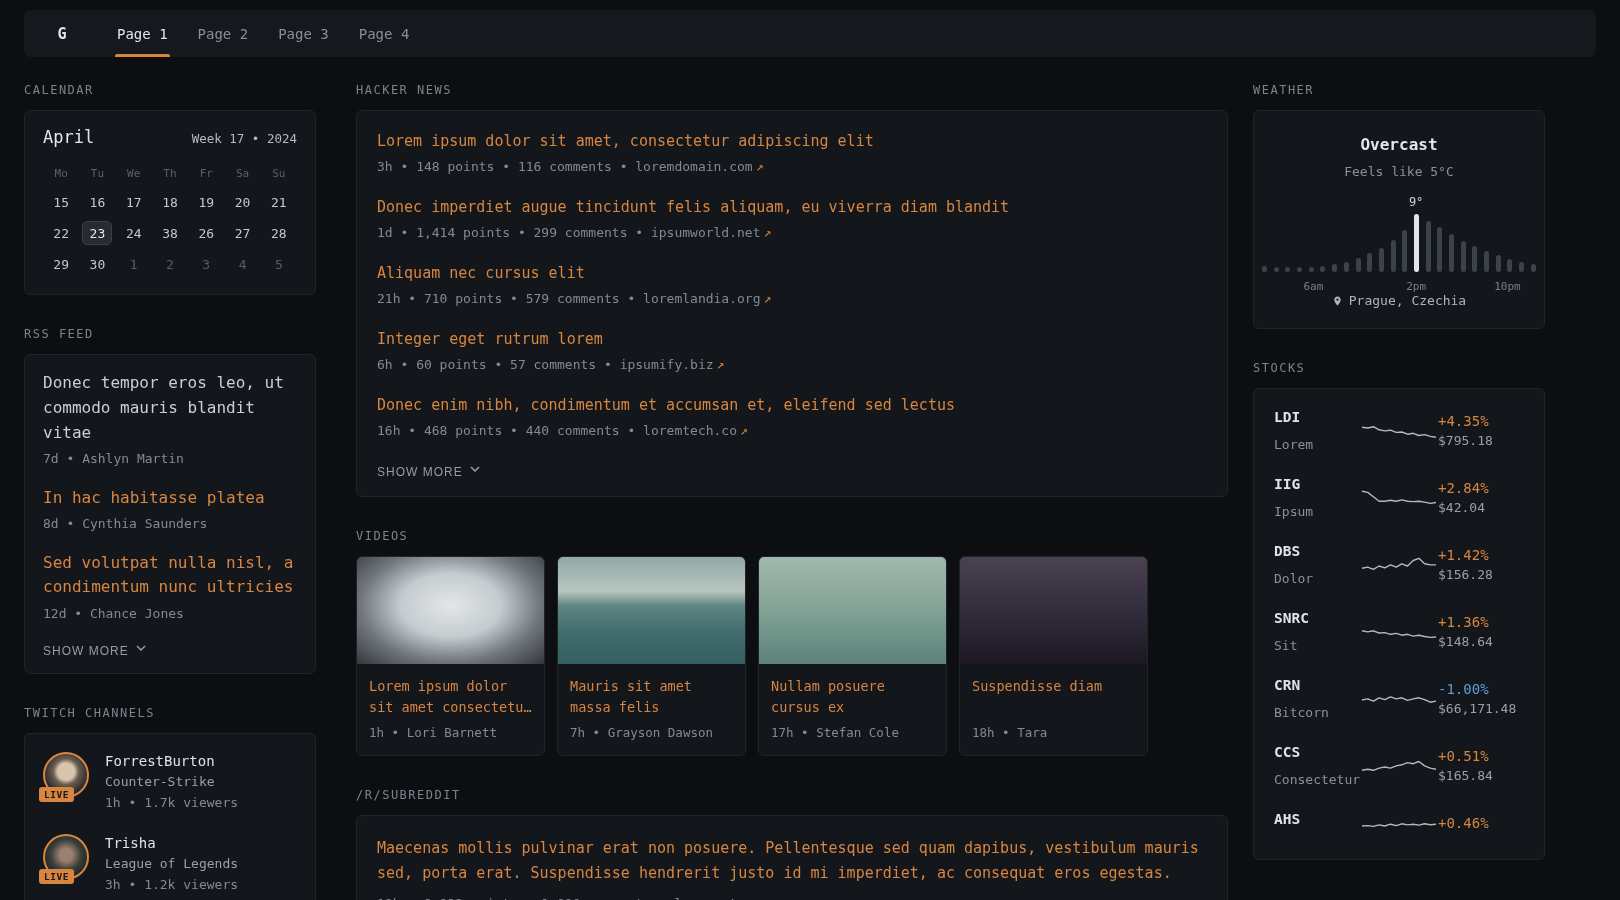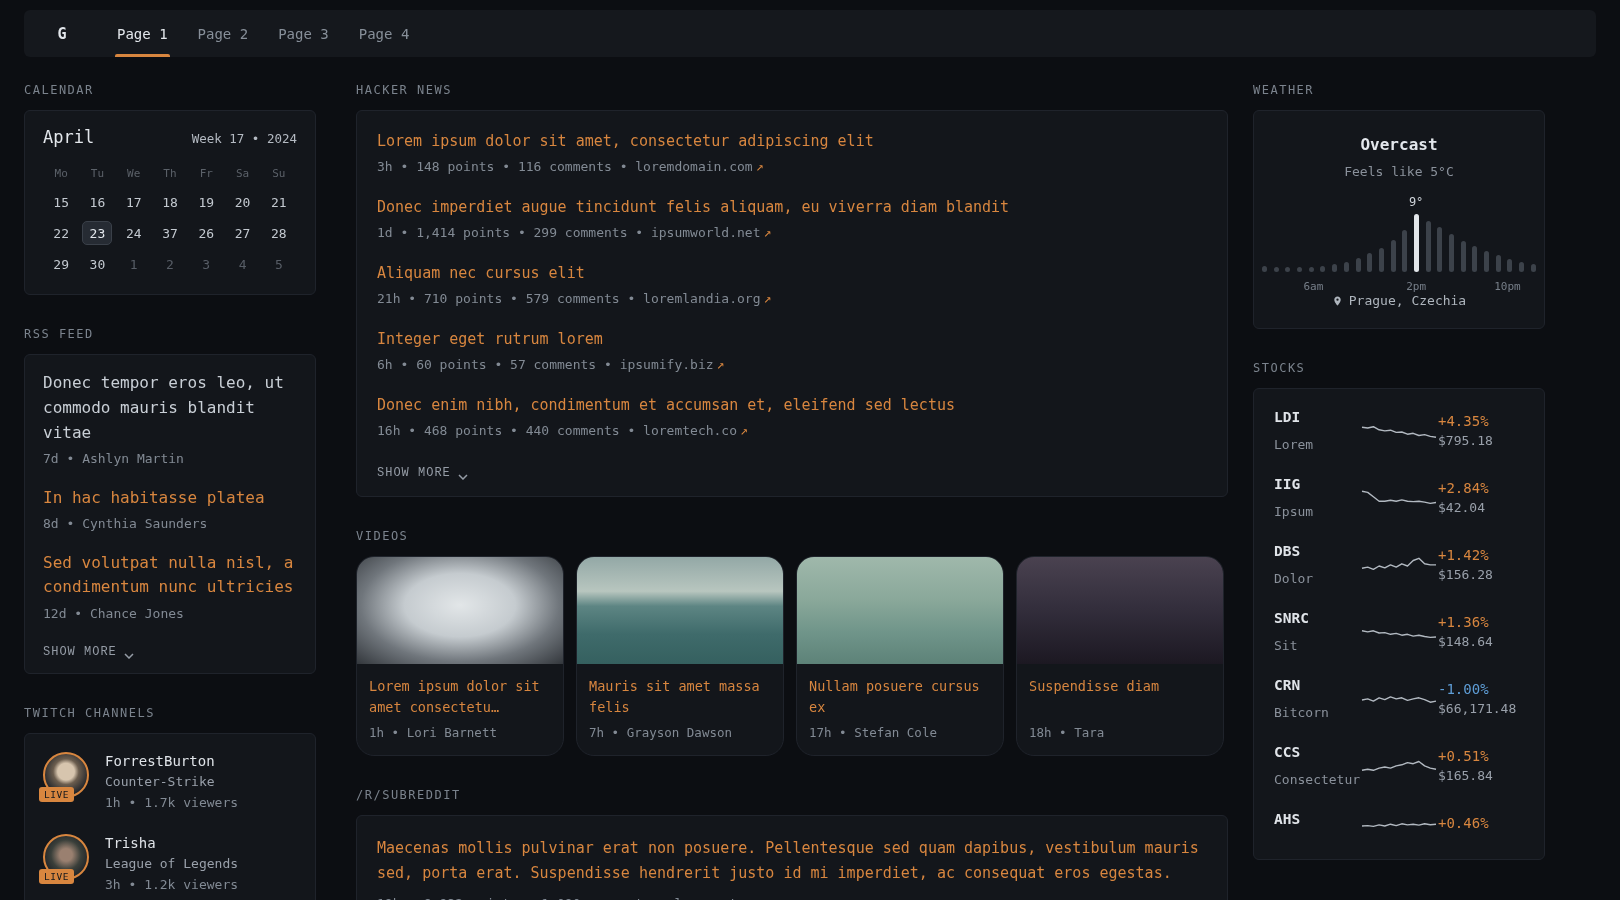--- a/index.html
+++ b/index.html
@@ -35,22 +35,22 @@
   
   .content{display:flex;padding:26px 75px 0 24px;align-items:flex-start}
   .col-left{width:292px;flex:none}
   .col-mid{flex:1;min-width:0;margin:0 25px 0 40px}
   .col-right{width:292px;flex:none}
   .widget{margin-bottom:32px}
   .sec-title{font-size:12px;font-weight:normal;letter-spacing:1.5px;color:var(--sec);margin-bottom:13px}
   .card{background:var(--card);border:1px solid var(--border);border-radius:6px}
   .meta{font-size:13px;color:#828a94;margin-top:5px;line-height:1.4}
   .ext{color:var(--accent);margin-left:3px}
-  .show-more{display:inline-flex;align-items:flex-end;gap:7px;font-size:12px;letter-spacing:1px;
-    color:#959ca6;background:none;border:none;font-family:Liberation Mono, monospace;}
+  .show-more{display:inline-flex;align-items:flex-start;gap:7px;font-size:12px;letter-spacing:1px;
+    color:#959ca6;background:none;border:none;font-family:Liberation Sans, sans-serif;}
   .show-more svg{margin-top:1px}
 
   
   .cal-card{padding:16px 18px 18px}
   .cal-head{display:flex;justify-content:space-between;align-items:baseline;margin-bottom:20px}
   .cal-month{font-size:17px;color:var(--t1)}
   .cal-meta{font-size:12.5px;color:#b4bac2}
   .cal-grid{display:grid;grid-template-columns:repeat(7,1fr);row-gap:7px;justify-items:center}
   .cal-dow{margin-bottom:10px}
   .dow{font-size:11px;color:var(--t4)}
@@ -68,36 +68,36 @@
   
   .tw-card{padding:18px 18px 10px}
   .channel{display:flex;gap:14px;margin-bottom:21px;align-items:flex-start}
   .avatar-wrap{position:relative;flex:none;width:48px}
   .avatar{width:46px;height:46px;border-radius:50%;border:2px solid var(--accent)}
   .avatar.a1{background:radial-gradient(circle at 50% 42%, #d7c5ae 0 26%, #6b5d4e 40%, #23262b 72%)}
   .avatar.a2{background:radial-gradient(circle at 50% 45%, #9a8070 0 20%, #3a3f3a 48%, #1d2025 78%)}
   .avatar.a3{background:radial-gradient(circle at 50% 40%, #e8e9ea 0 30%, #b9bdc2 62%, #8f949a 100%)}
   .channel.offline .avatar{border-color:#3a4047}
   .live-badge{position:absolute;left:-4px;bottom:-4px;background:var(--accent);color:#15181d;
-    font-size:9.5px;font-weight:normal;padding:2px 5px;border-radius:3px;letter-spacing:.5px}
+    font-size:9.5px;font-weight:bold;padding:2px 5px;border-radius:3px;letter-spacing:.5px}
   .channel-name{font-size:14px;color:#dfe3e8;margin-top:1px}
   .channel-game{font-size:13px;color:#99a0aa;margin-top:5px}
 
   
   .hn-card{padding:20px 20px 16px}
   .hn-item{margin-bottom:21px}
   .hn-title{display:block;font-size:15px;color:var(--accent);line-height:1.45}
   .sub-card{padding:20px;min-height:200px}
   .sub-title{display:block;font-size:15px;color:var(--accent);line-height:1.65}
   .sub-card .meta{margin-top:9px}
 
   
   .videos-row{display:flex;gap:12px;overflow:hidden}
-  .video-card{width:208px;flex:none;background:var(--card);border:1px solid var(--border);
-    border-radius:18px;overflow:hidden}
+  .video-card{width:189px;flex:none;background:var(--card);border:1px solid var(--border);
+    border-radius:6px;overflow:hidden}
   .thumb{height:107px}
   .thumb.t1{background:radial-gradient(ellipse at 50% 45%, #e2e6e8 0%, #c5cbcf 38%, #70767c 68%, #33373c 100%)}
   .thumb.t2{background:radial-gradient(circle at 55% 52%, #c8bca8 0%, #8a7a64 42%, #433a30 82%, #2c261f 100%)}
   .thumb.t3{background:linear-gradient(180deg, #93a8a6 0%, #b8c6bf 32%, #5d8583 46%, #3f6b6b 72%, #35605f 100%)}
   .thumb.t4{background:linear-gradient(180deg, #9fb8ab 0%, #8aa89a 40%, #70958a 70%, #5d8278 100%)}
   .thumb.t5{background:linear-gradient(180deg, #4a4250 0%, #332e3c 48%, #1c1822 100%)}
   .video-body{padding:12px 12px 14px}
   .video-title{display:block;font-size:13.5px;color:var(--accent);line-height:1.55;height:42px;overflow:hidden}
   .video-meta{margin-top:6px;font-size:12.5px}
 
@@ -168,21 +168,21 @@
             <span class="day" data-interactable="false">15</span>
               <span class="day" data-interactable="false">16</span>
               <span class="day" data-interactable="false">17</span>
               <span class="day" data-interactable="false">18</span>
               <span class="day" data-interactable="false">19</span>
               <span class="day" data-interactable="false">20</span>
               <span class="day" data-interactable="false">21</span>
               <span class="day" data-interactable="false">22</span>
               <span class="day selected" data-interactable="false">23</span>
               <span class="day" data-interactable="false">24</span>
-              <span class="day" data-interactable="false">37</span>
+              <span class="day" data-interactable="false">38</span>
               <span class="day" data-interactable="false">26</span>
               <span class="day" data-interactable="false">27</span>
               <span class="day" data-interactable="false">28</span>
               <span class="day" data-interactable="false">29</span>
               <span class="day" data-interactable="false">30</span>
               <span class="day muted" data-interactable="false">1</span>
               <span class="day muted" data-interactable="false">2</span>
               <span class="day muted" data-interactable="false">3</span>
               <span class="day muted" data-interactable="false">4</span>
               <span class="day muted" data-interactable="false">5</span>

